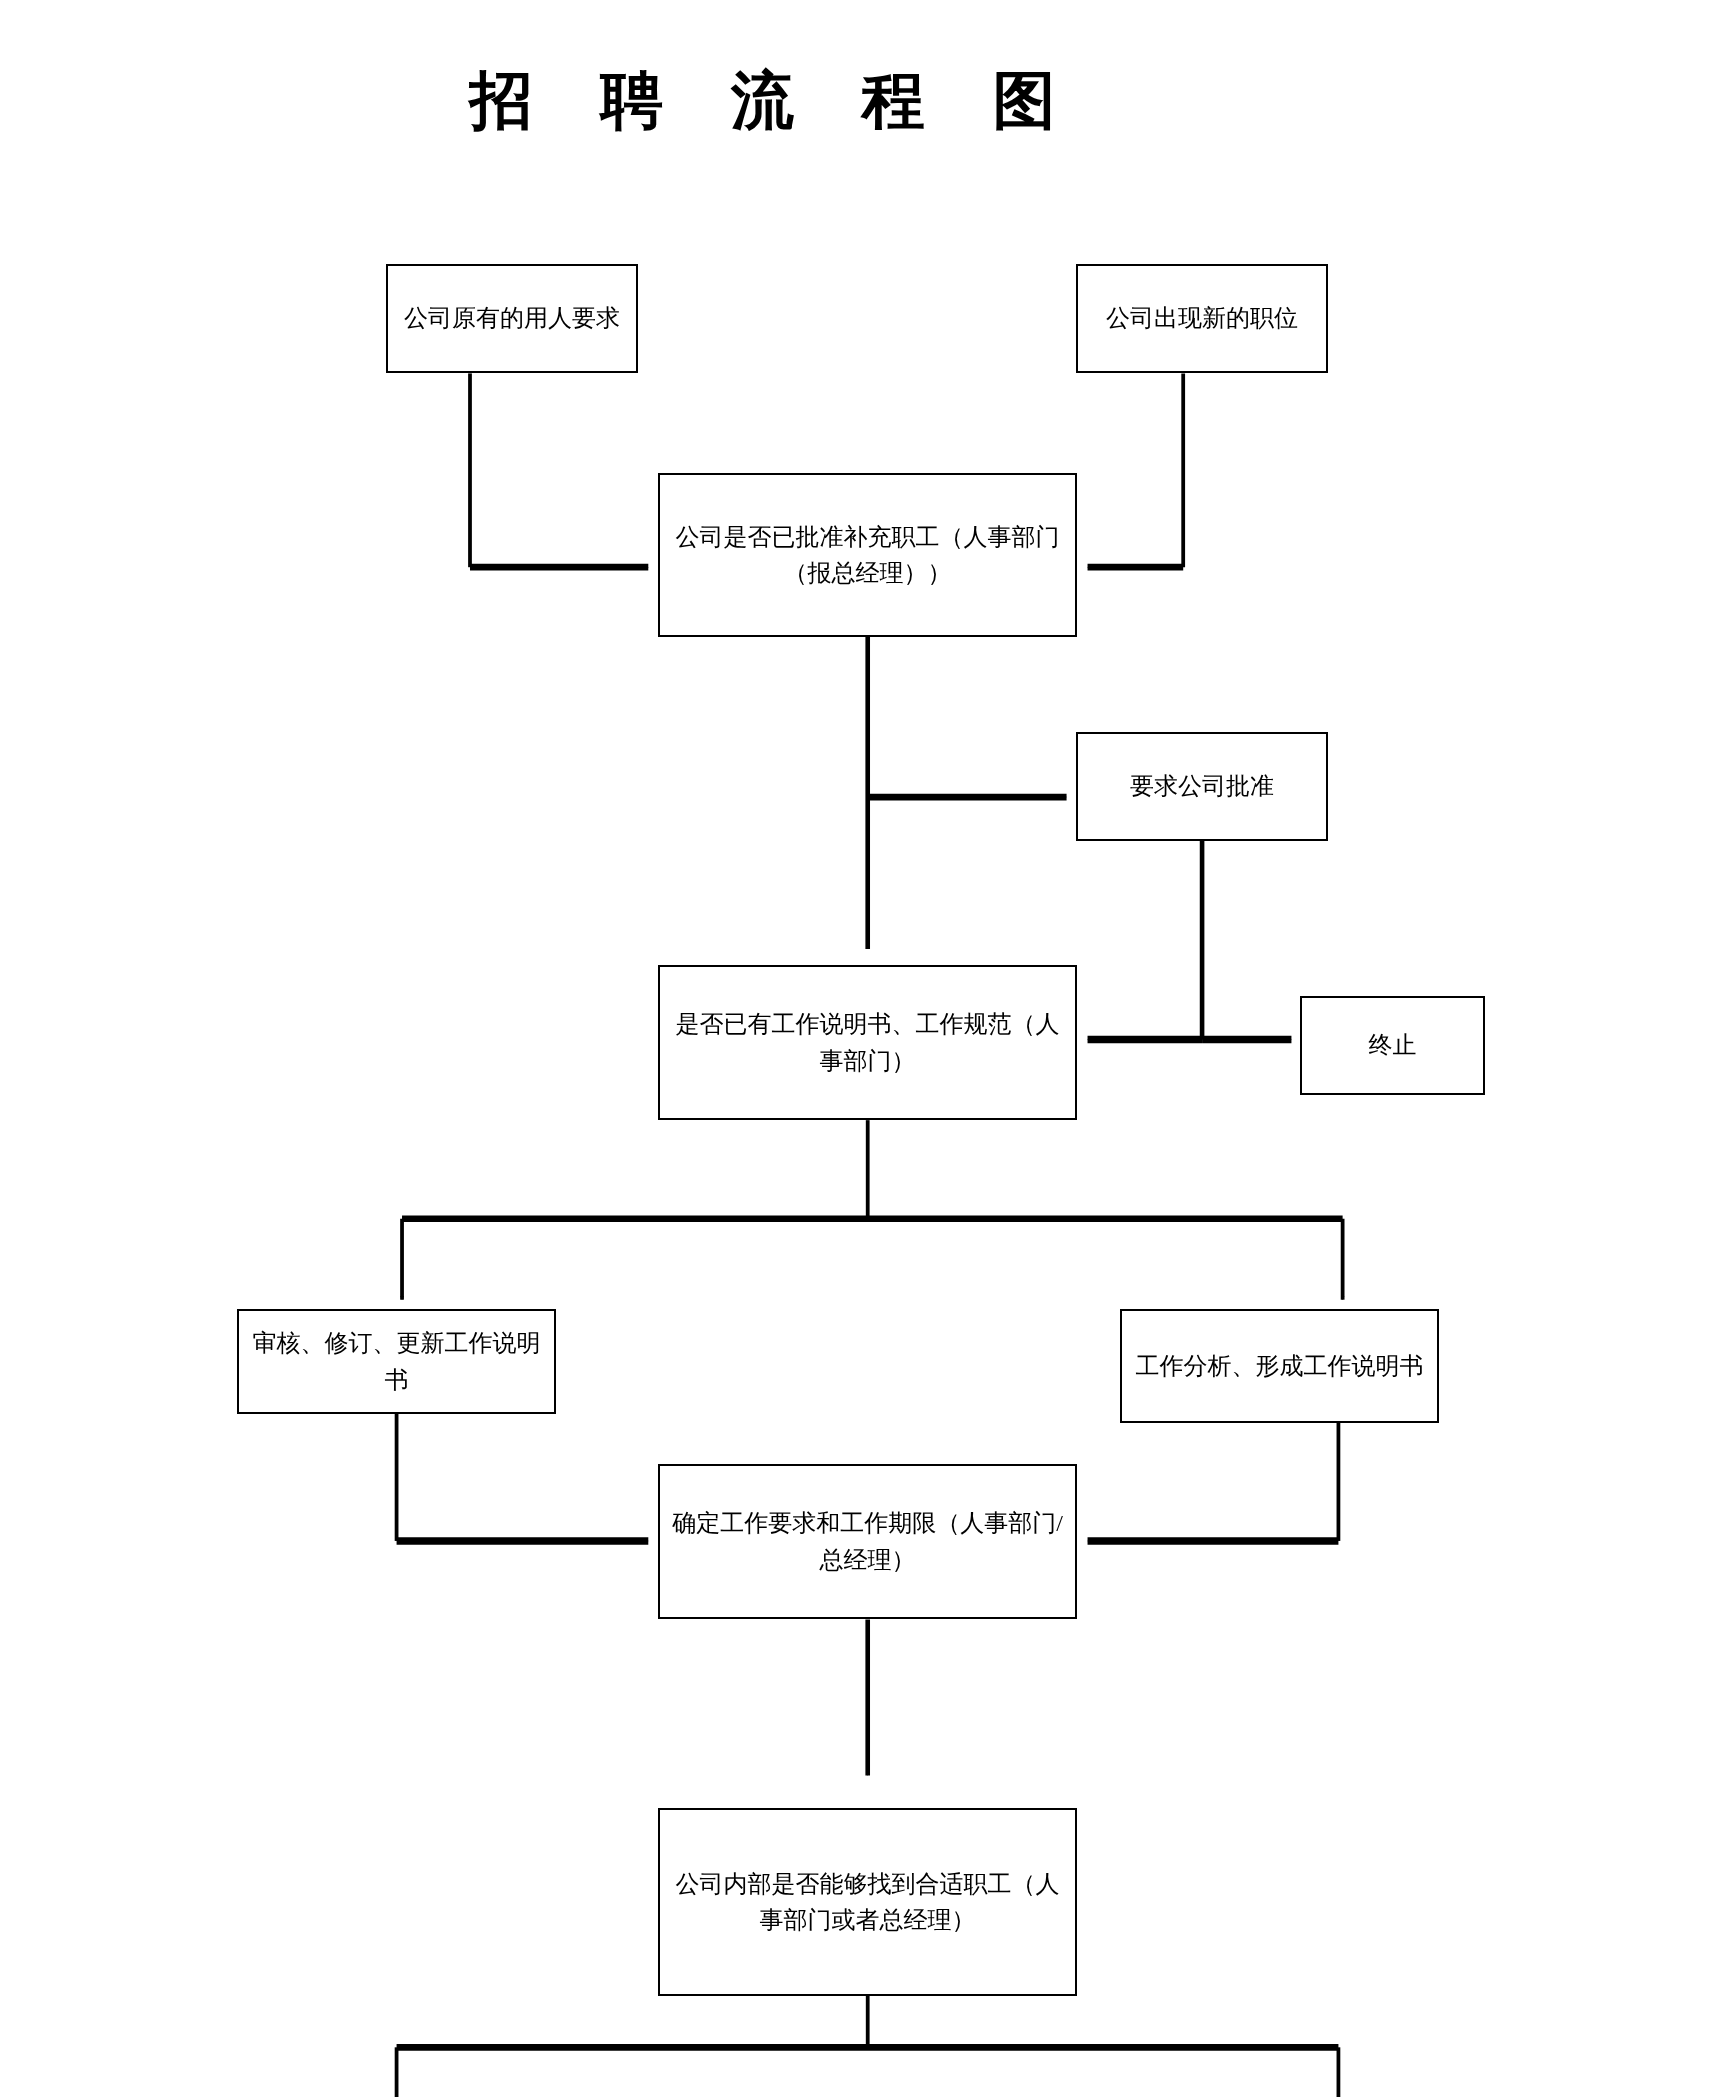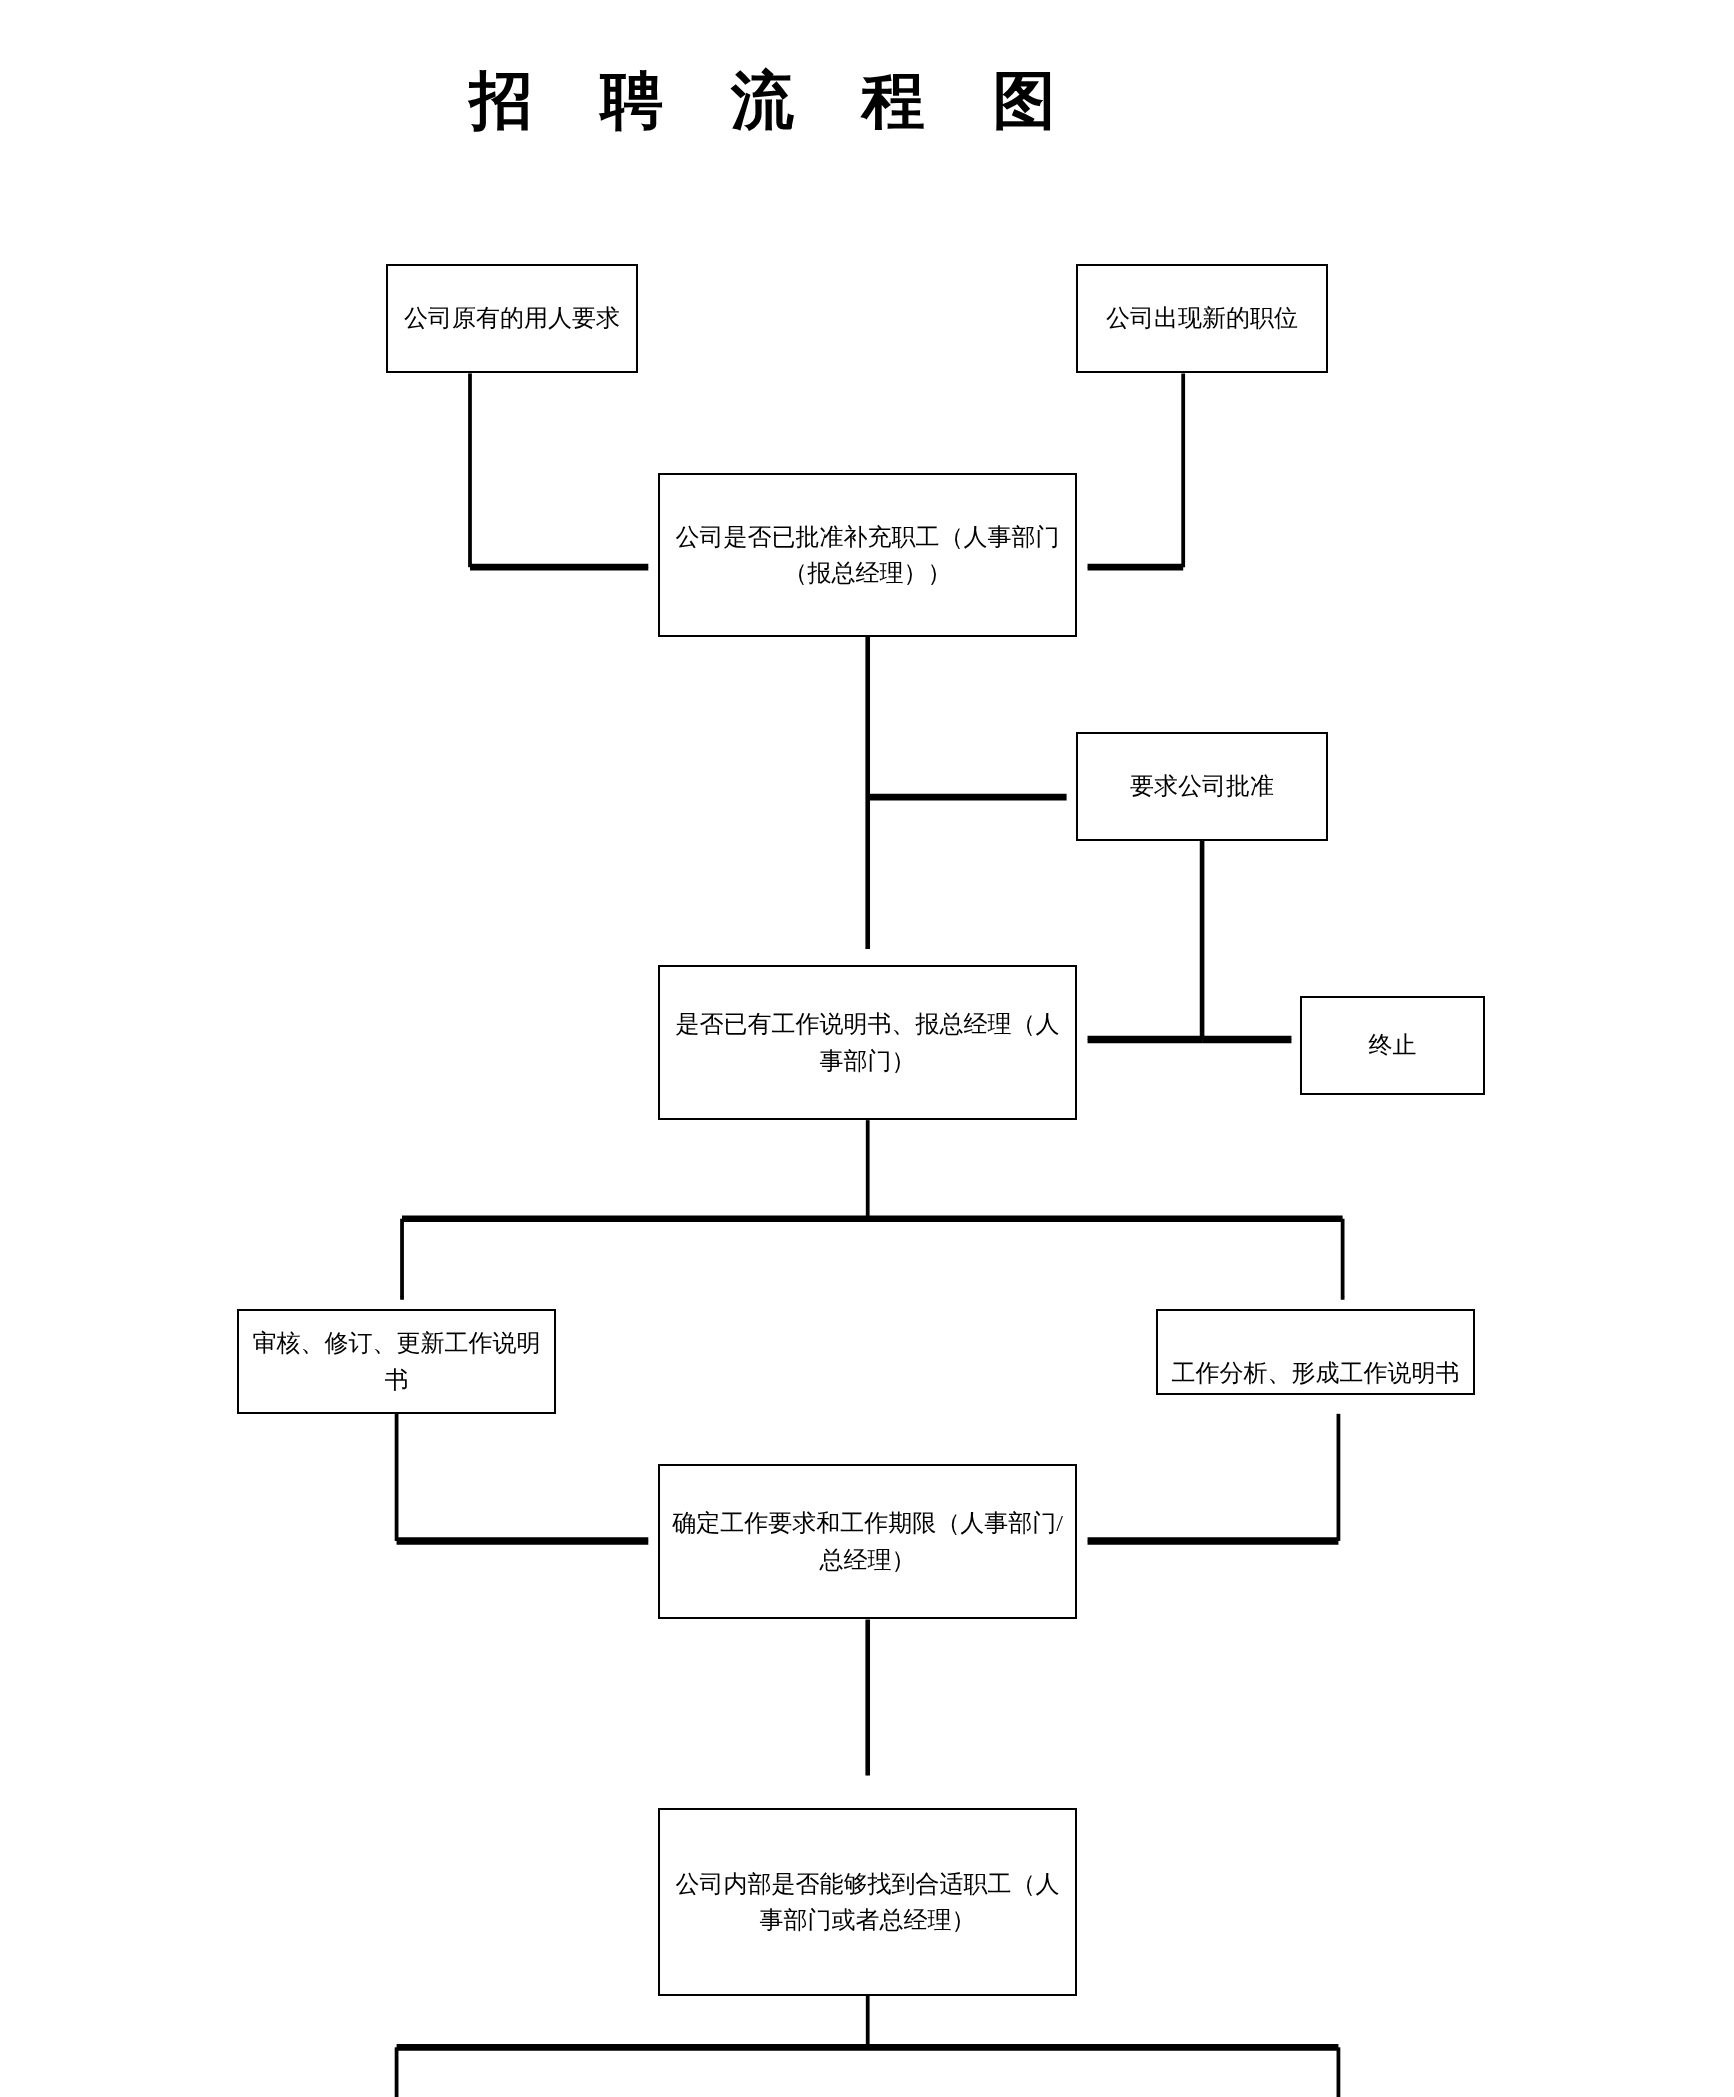--- a/index.html
+++ b/index.html
@@ -124,32 +124,32 @@
 
   <div class="node" style="left:658px; top:473px; width:419px; height:164px;">
     <span class="node-text">公司是否已批准补充职工（人事部门（报总经理））</span>
   </div>
 
   <div class="node" style="left:1076px; top:732px; width:252px; height:109px;justify-content:flex-end;">
     <span class="node-text">要求公司批准</span>
   </div>
 
   <div class="node" style="left:658px; top:965px; width:419px; height:155px;">
-    <span class="node-text">是否已有工作说明书、报总经理（人事部门）</span>
+    <span class="node-text">是否已有工作说明书、工作规范（人事部门）</span>
   </div>
 
   <div class="node" style="left:1300px; top:996px; width:185px; height:99px;">
     <span class="node-text">终止</span>
   </div>
 
   <div class="node" style="left:237px; top:1309px; width:319px; height:105px;">
     <span class="node-text">审核、修订、更新工作说明书</span>
   </div>
 
-  <div class="node" style="left:1156px; top:1309px; width:319px; height:86px;align-items:flex-end;">
+  <div class="node" style="left:1120px; top:1309px; width:319px; height:114px;">
     <span class="node-text">工作分析、形成工作说明书</span>
   </div>
 
   <div class="node" style="left:658px; top:1464px; width:419px; height:155px;">
     <span class="node-text">确定工作要求和工作期限（人事部门/总经理）</span>
   </div>
 
   <div class="node" style="left:658px; top:1791px; width:419px; height:188px;margin-top:17px;">
     <span class="node-text">公司内部是否能够找到合适职工（人事部门或者总经理）</span>
   </div>

